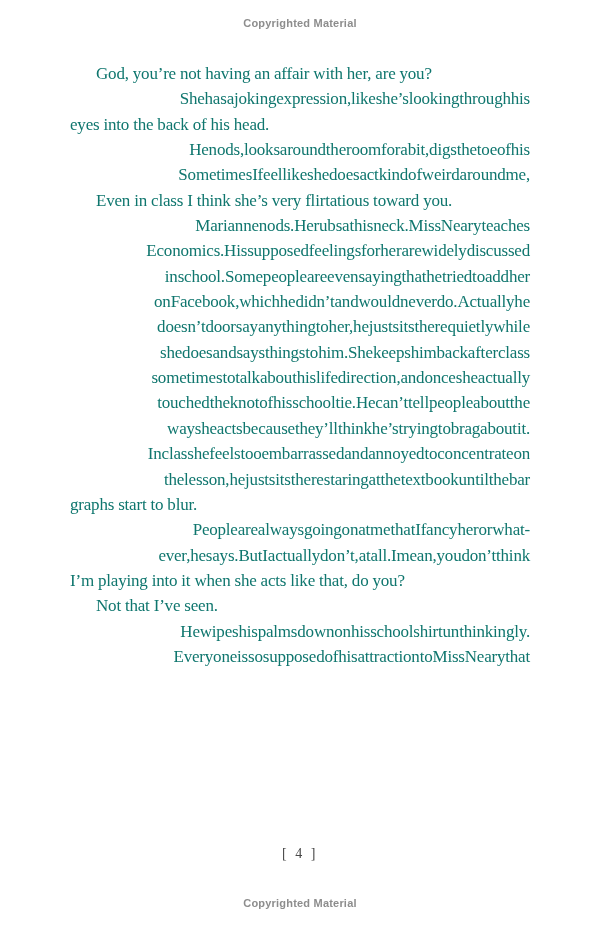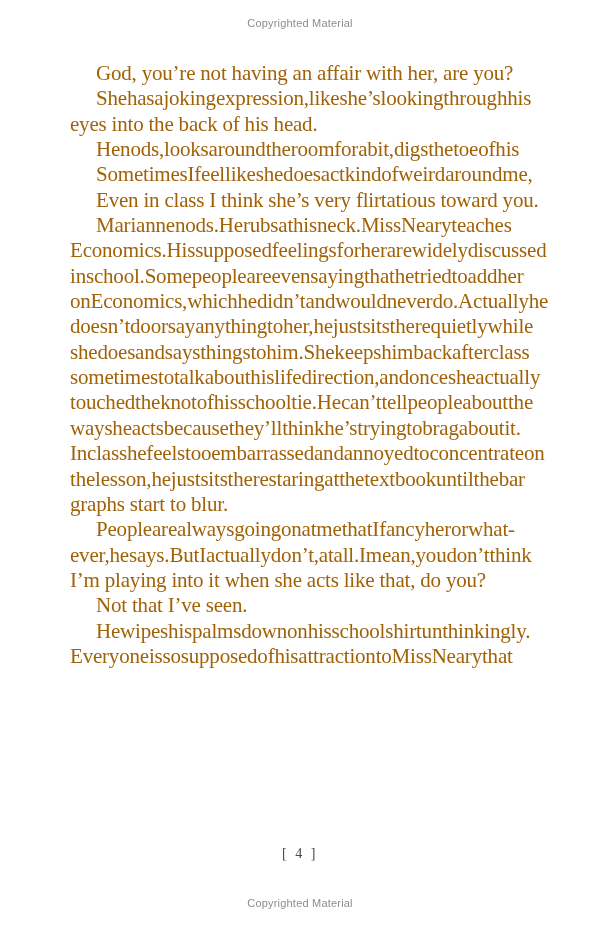--- a/index.html
+++ b/index.html
@@ -14,45 +14,45 @@
     background: #ffffff;
     overflow: hidden;
   }
   .notice {
     position: absolute;
     left: 0;
     width: 600px;
     text-align: center;
     font-family: "Liberation Sans", sans-serif;
     font-size: 11px;
-    font-weight: normal;
+    font-weight: bold;
     letter-spacing: 0.2px;
     color: #8d8d8d;
   }
   .notice-top { top: 17px; }
   .notice-bottom { top: 897px; }
   .text-block {
     position: absolute;
     left: 70px;
     top: 61px;
     width: 460px;
     font-family: "Liberation Serif", serif;
-    font-size: 21px;
+    font-size: 17px;
     letter-spacing: -0.2px;
-    color: #a16207;
+    color: #0f766e;
   }
   .line {
     height: 25.35px;
     line-height: 25.35px;
     white-space: pre;
   }
   .line.indent { padding-left: 26px; }
   .line.justify {
     display: flex;
-    justify-content: flex-start;
+    justify-content: flex-end;
     white-space: normal;
   }
   .page-number {
     position: absolute;
     top: 846px;
     left: 0;
     width: 600px;
     text-align: center;
     font-family: "Liberation Serif", serif;
     font-size: 14px;
@@ -146,21 +146,21 @@
         <span>saying</span>
         <span>that</span>
         <span>he</span>
         <span>tried</span>
         <span>to</span>
         <span>add</span>
         <span>her</span>
       </div>
       <div class="line justify">
         <span>on</span>
-        <span>Economics,</span>
+        <span>Facebook,</span>
         <span>which</span>
         <span>he</span>
         <span>didn’t</span>
         <span>and</span>
         <span>would</span>
         <span>never</span>
         <span>do.</span>
         <span>Actually</span>
         <span>he</span>
       </div>

